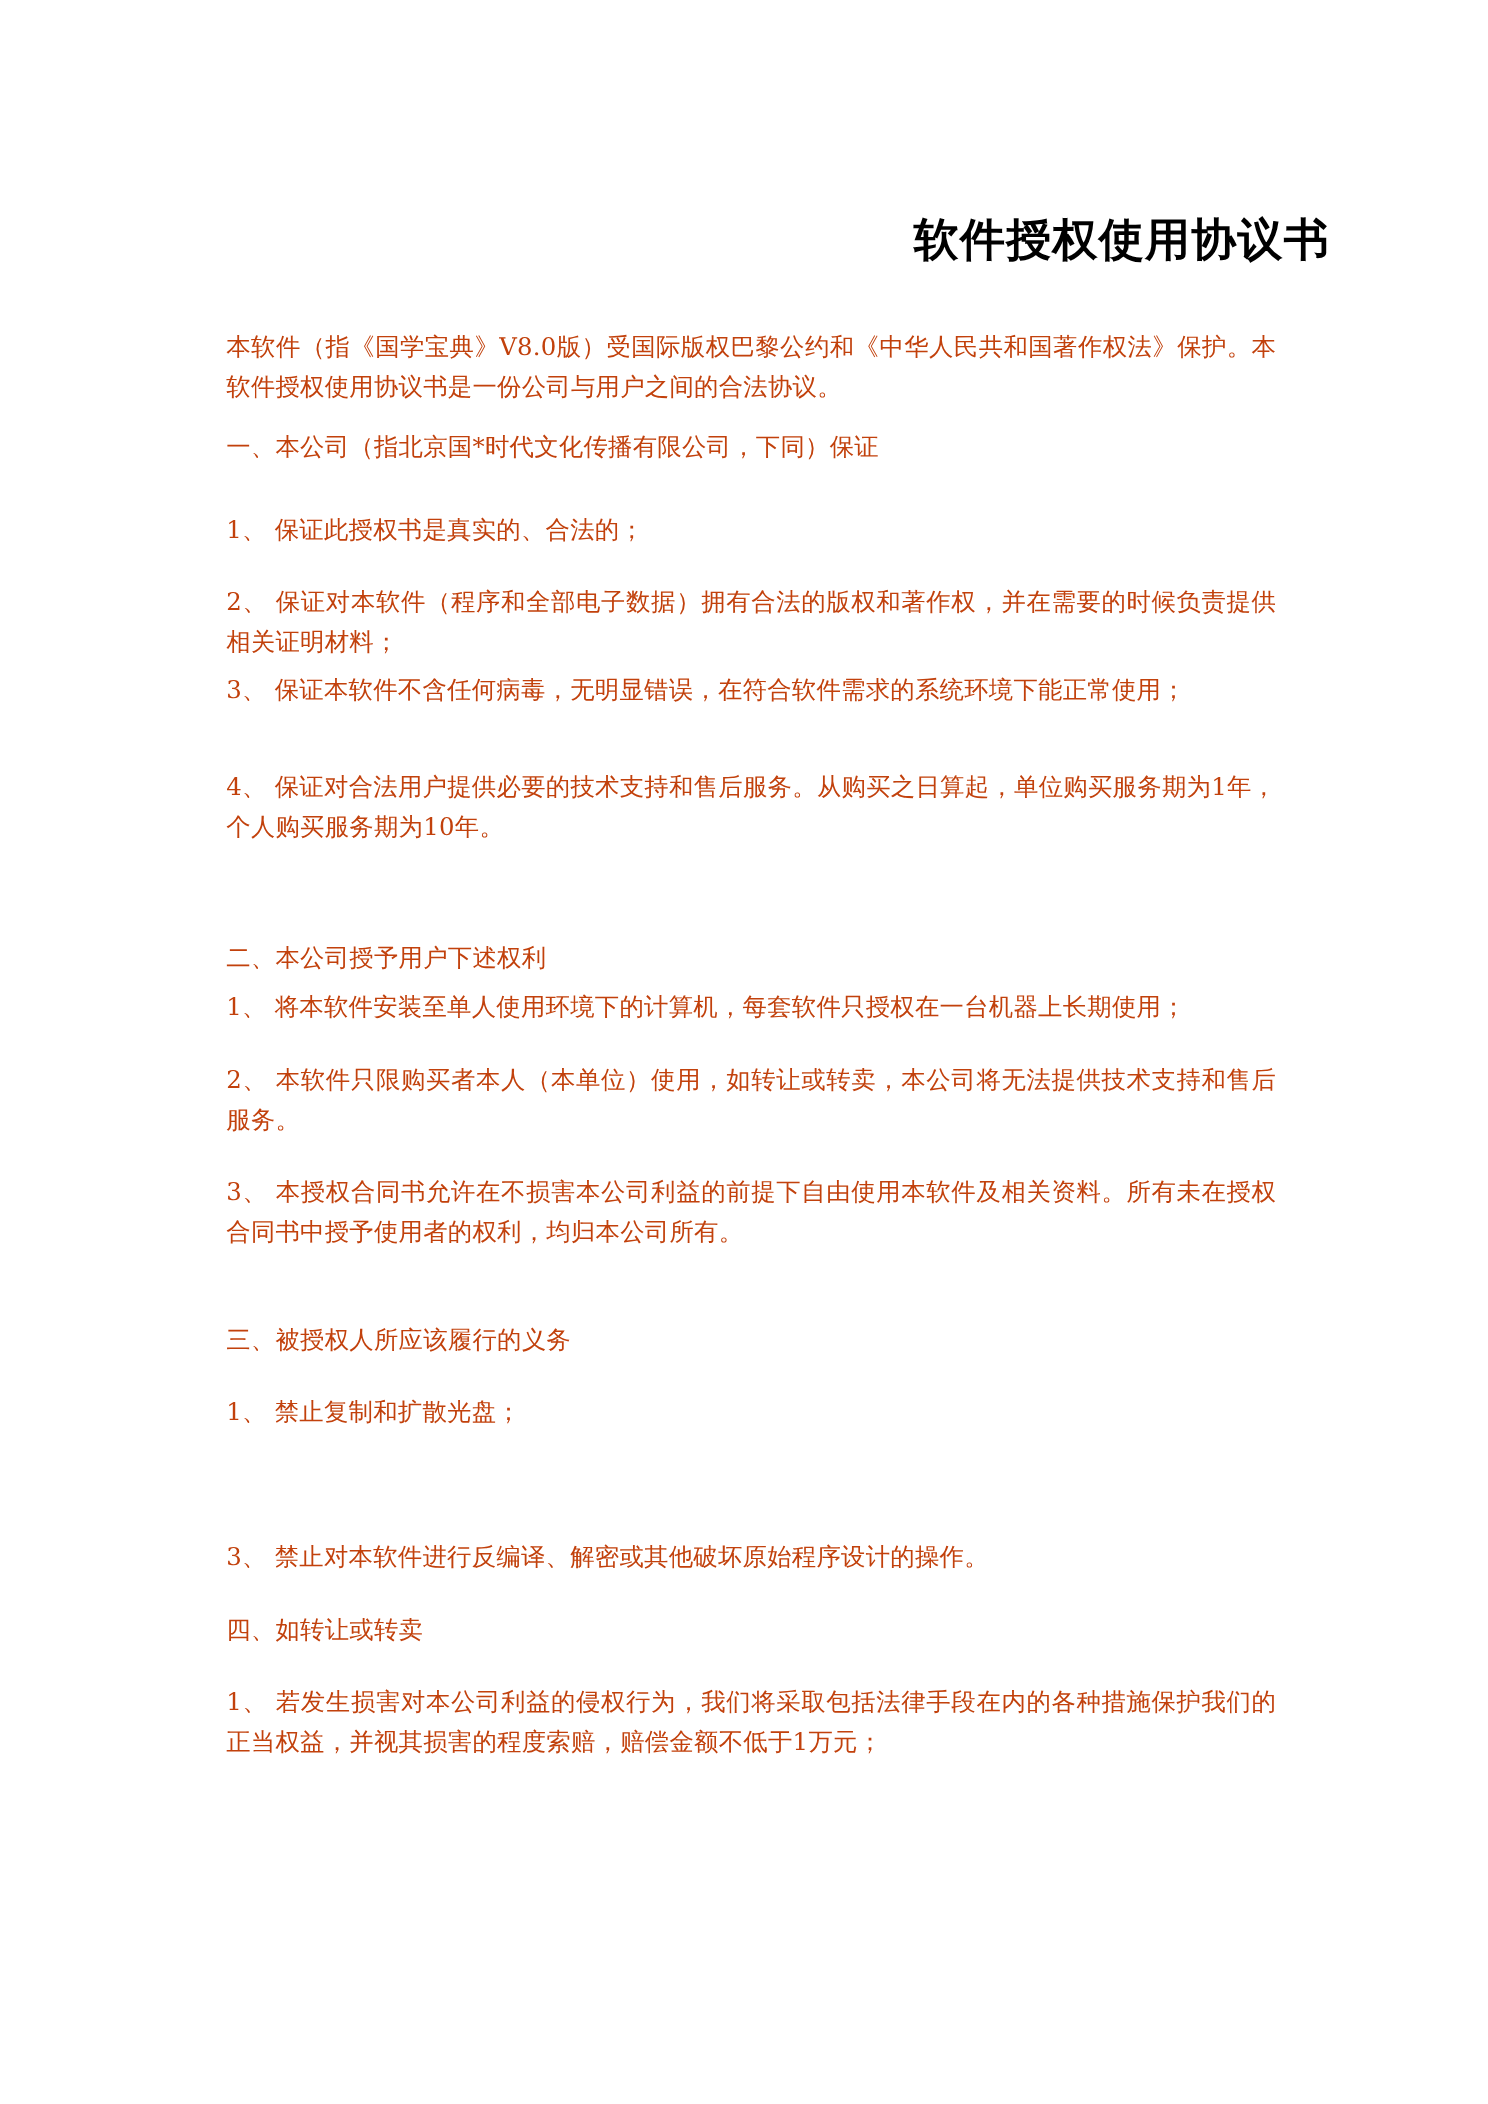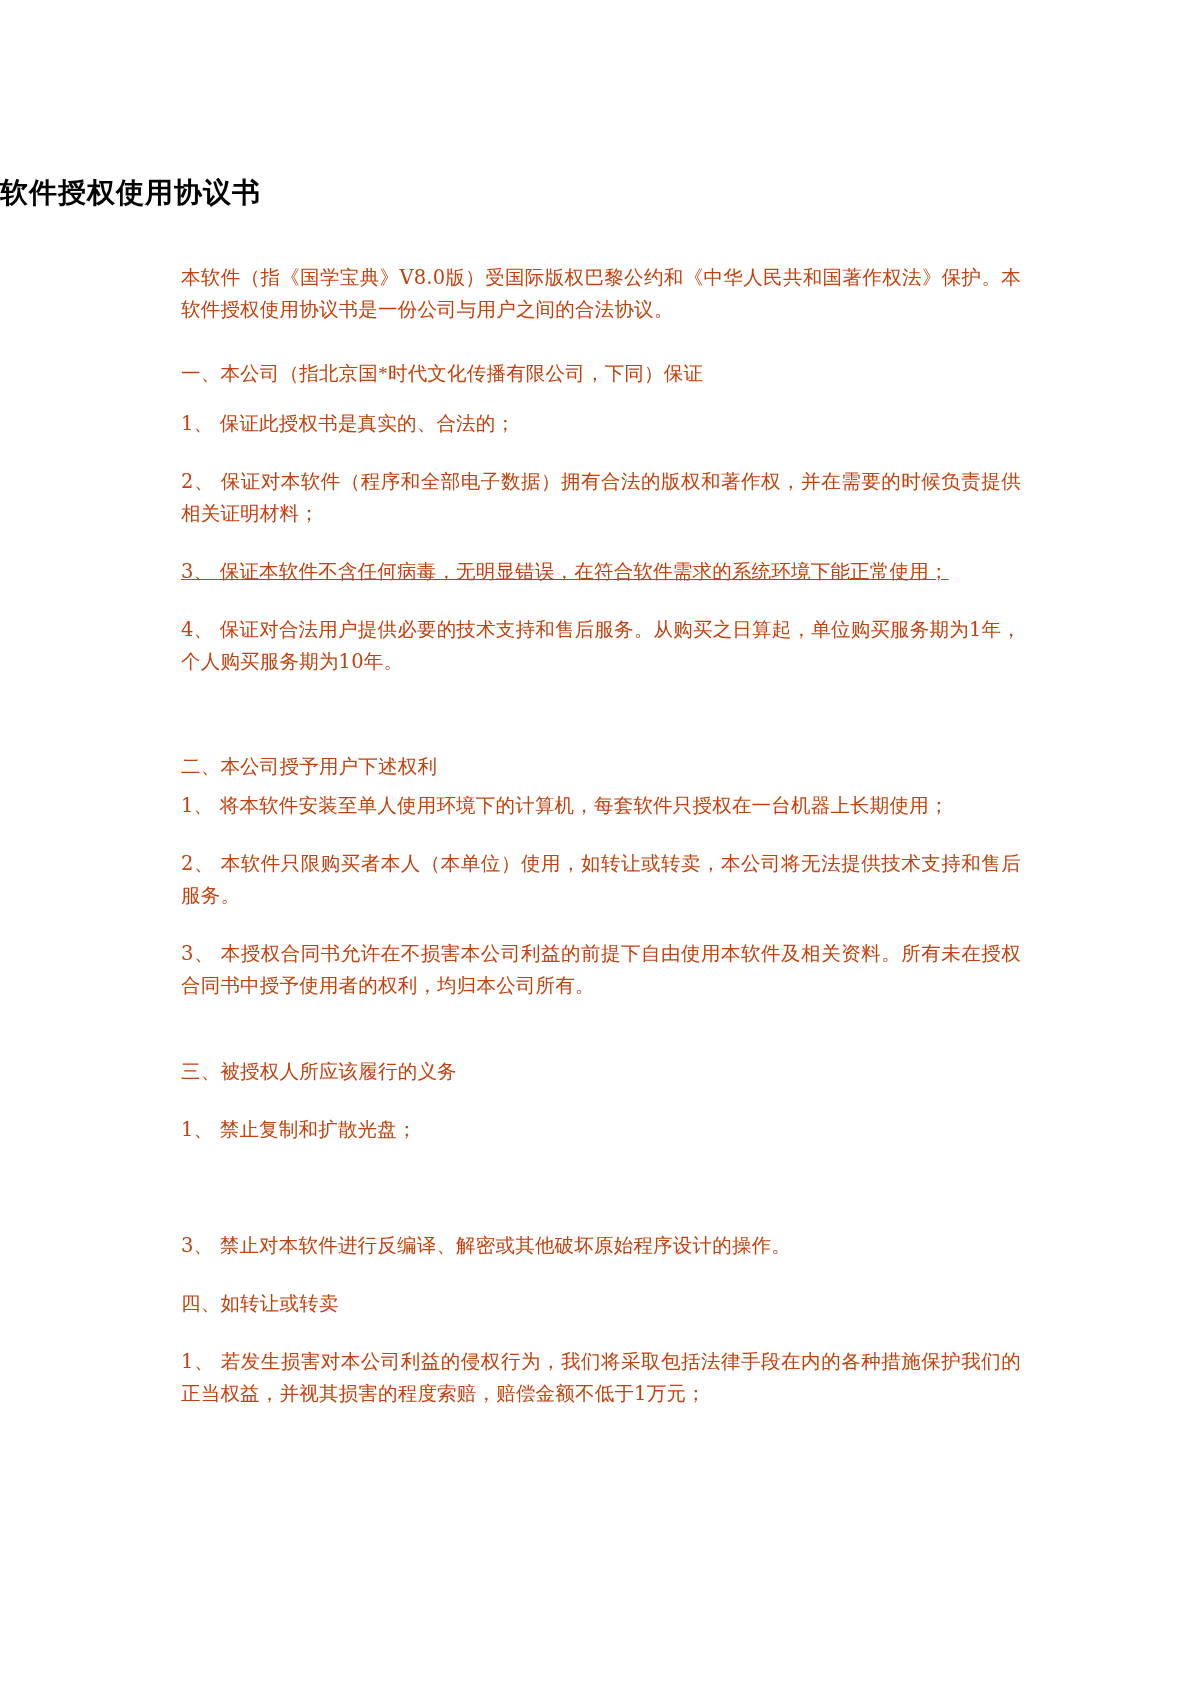--- a/index.html
+++ b/index.html
@@ -20,24 +20,24 @@
       left: 0; top: 0;
       width: 1190px;
       height: 1683px;
       background: #ffffff;
     }
     .title {
       position: absolute;
       left: 0;
       top: 168px;
       width: 1064px;
-      text-align: left;
+      text-align: right;
       font-family: "DejaVu Sans", "Liberation Sans", sans-serif;
       font-weight: bold;
-      font-size: 28px;
+      font-size: 36px;
       letter-spacing: 1px;
       color: #000000;
       line-height: 50px;
     }
     .para {
       position: absolute;
       left: 181px;
       width: 840px;
       font-size: 19.5px;
       line-height: 32px;
@@ -49,24 +49,24 @@
   </style>
 </head>
 <body>
 
 <div class="page">
 
   <div class="title">软件授权使用协议书</div>
 
   <div class="para" style="top:262px;">本软件（指《国学宝典》V8.0版）受国际版权巴黎公约和《中华人民共和国著作权法》保护。本软件授权使用协议书是一份公司与用户之间的合法协议。</div>
 
-  <div class="para" style="top:358px;font-family:Liberation Serif, serif;">一、本公司（指北京国*时代文化传播有限公司，下同）保证</div>
+  <div class="para" style="top:342px;">一、本公司（指北京国*时代文化传播有限公司，下同）保证</div>
   <div class="para" style="top:408px;">1、 保证此授权书是真实的、合法的；</div>
   <div class="para" style="top:466px;">2、 保证对本软件（程序和全部电子数据）拥有合法的版权和著作权，并在需要的时候负责提供相关证明材料；</div>
-  <div class="para" style="top:556px;text-decoration:underline;">3、 保证本软件不含任何病毒，无明显错误，在符合软件需求的系统环境下能正常使用；</div>
+  <div class="para" style="top:536px;">3、 保证本软件不含任何病毒，无明显错误，在符合软件需求的系统环境下能正常使用；</div>
   <div class="para" style="top:614px;">4、 保证对合法用户提供必要的技术支持和售后服务。从购买之日算起，单位购买服务期为1年，个人购买服务期为10年。</div>
 
   <div class="para" style="top:751px;">二、本公司授予用户下述权利</div>
   <div class="para" style="top:790px;">1、 将本软件安装至单人使用环境下的计算机，每套软件只授权在一台机器上长期使用；</div>
   <div class="para" style="top:848px;">2、 本软件只限购买者本人（本单位）使用，如转让或转卖，本公司将无法提供技术支持和售后服务。</div>
   <div class="para" style="top:938px;">3、 本授权合同书允许在不损害本公司利益的前提下自由使用本软件及相关资料。所有未在授权合同书中授予使用者的权利，均归本公司所有。</div>
 
   <div class="para" style="top:1056px;">三、被授权人所应该履行的义务</div>
   <div class="para" style="top:1114px;">1、 禁止复制和扩散光盘；</div>
   <div class="para" style="top:1230px;">3、 禁止对本软件进行反编译、解密或其他破坏原始程序设计的操作。</div>

